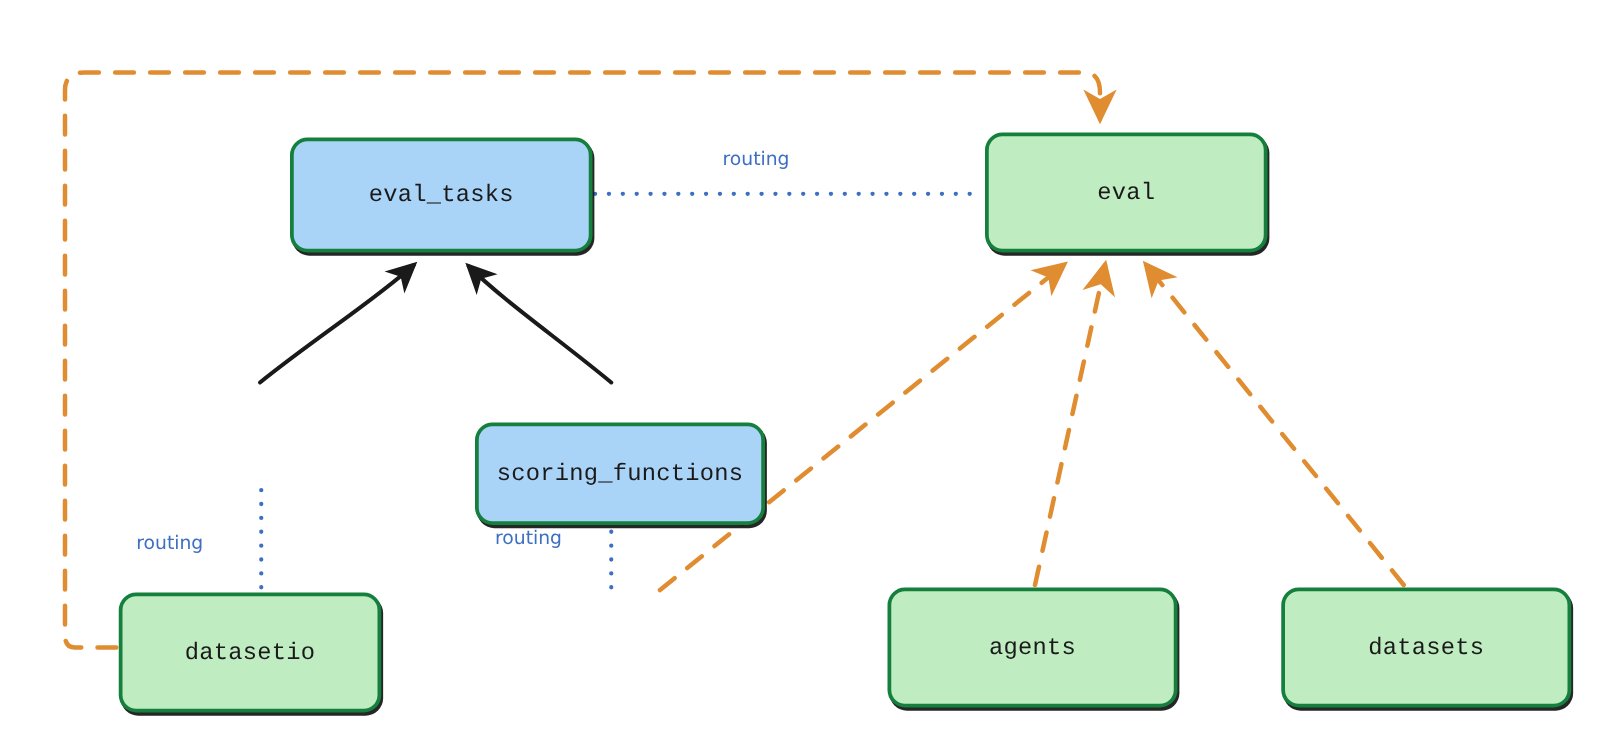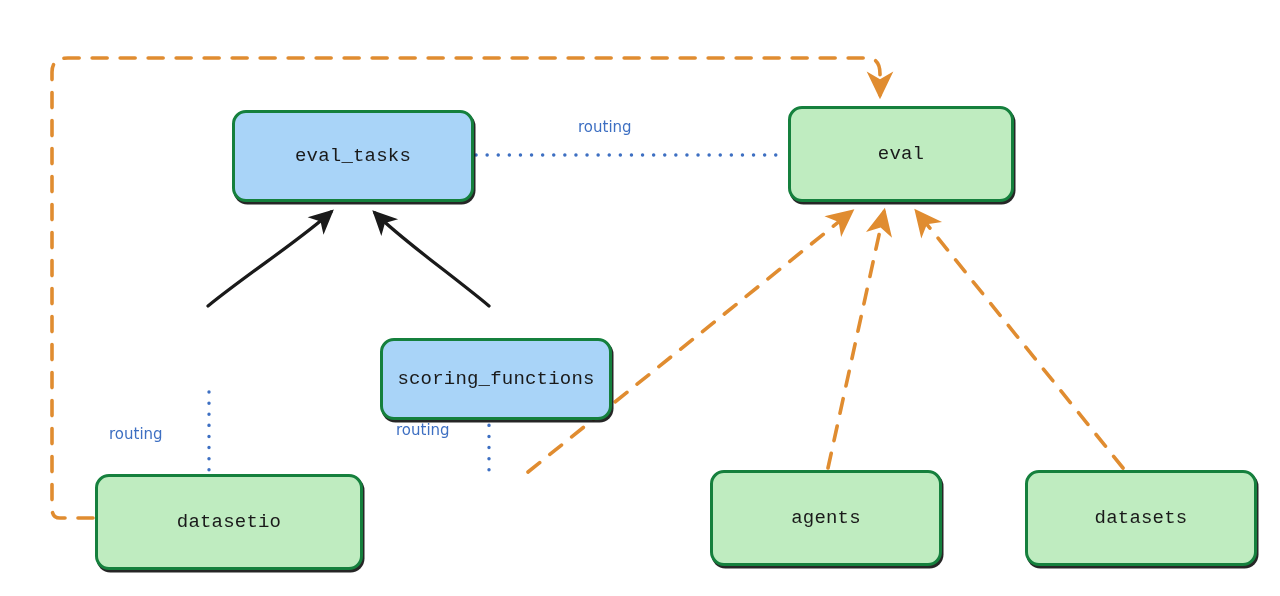--- a/index.html
+++ b/index.html
@@ -98,21 +98,21 @@
 
   <div class="node green" style="left:788px; top:106px; width:226px; height:96px;">
     <span class="node-label">eval</span>
   </div>
 
 
   <div class="node blue" style="left:380px; top:308px; width:232px; height:82px;margin-top:30px;">
     <span class="node-label">scoring_functions</span>
   </div>
 
-  <div class="node green" style="left:95px; top:474px; width:268px; height:96px;">
+  <div class="node green" style="left:95px; top:474px; width:210px; height:96px;">
     <span class="node-label">datasetio</span>
   </div>
 
 
   <div class="node green" style="left:710px; top:470px; width:232px; height:96px;">
     <span class="node-label">agents</span>
   </div>
 
   <div class="node green" style="left:1025px; top:470px; width:232px; height:96px;">
     <span class="node-label">datasets</span>

